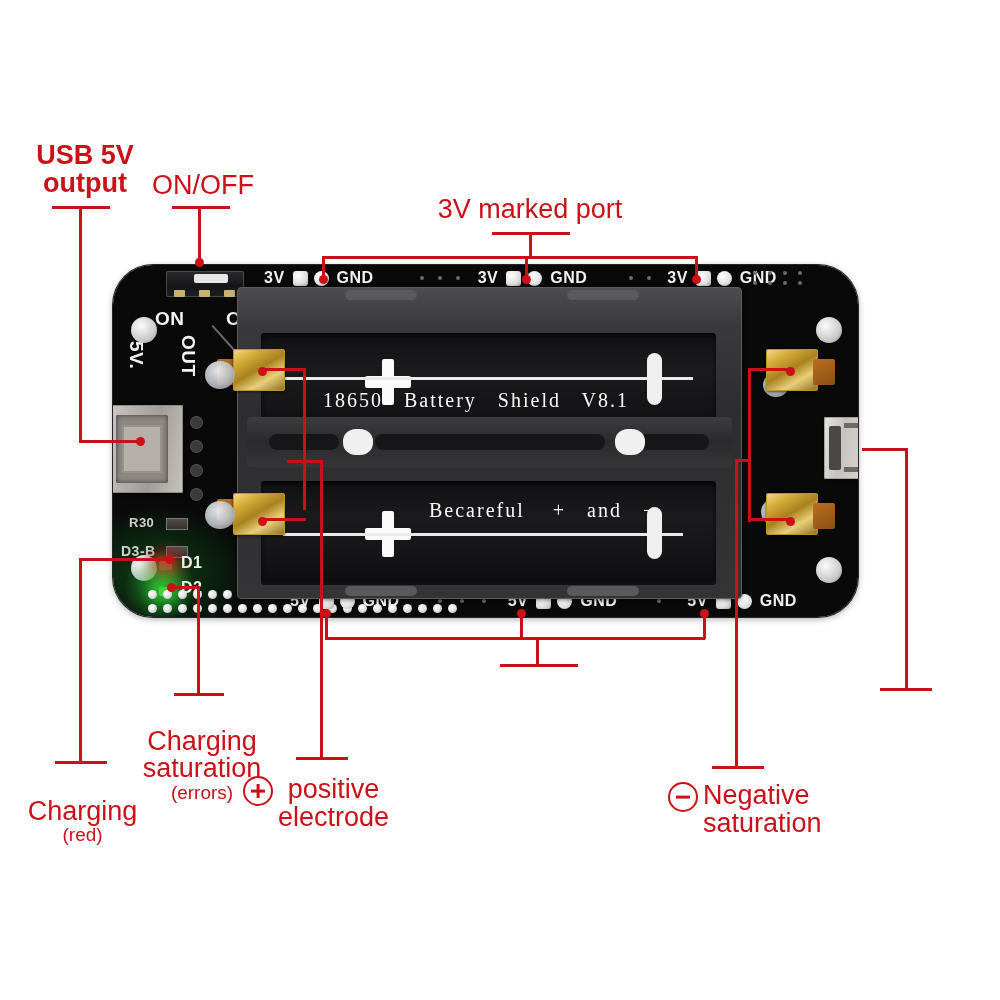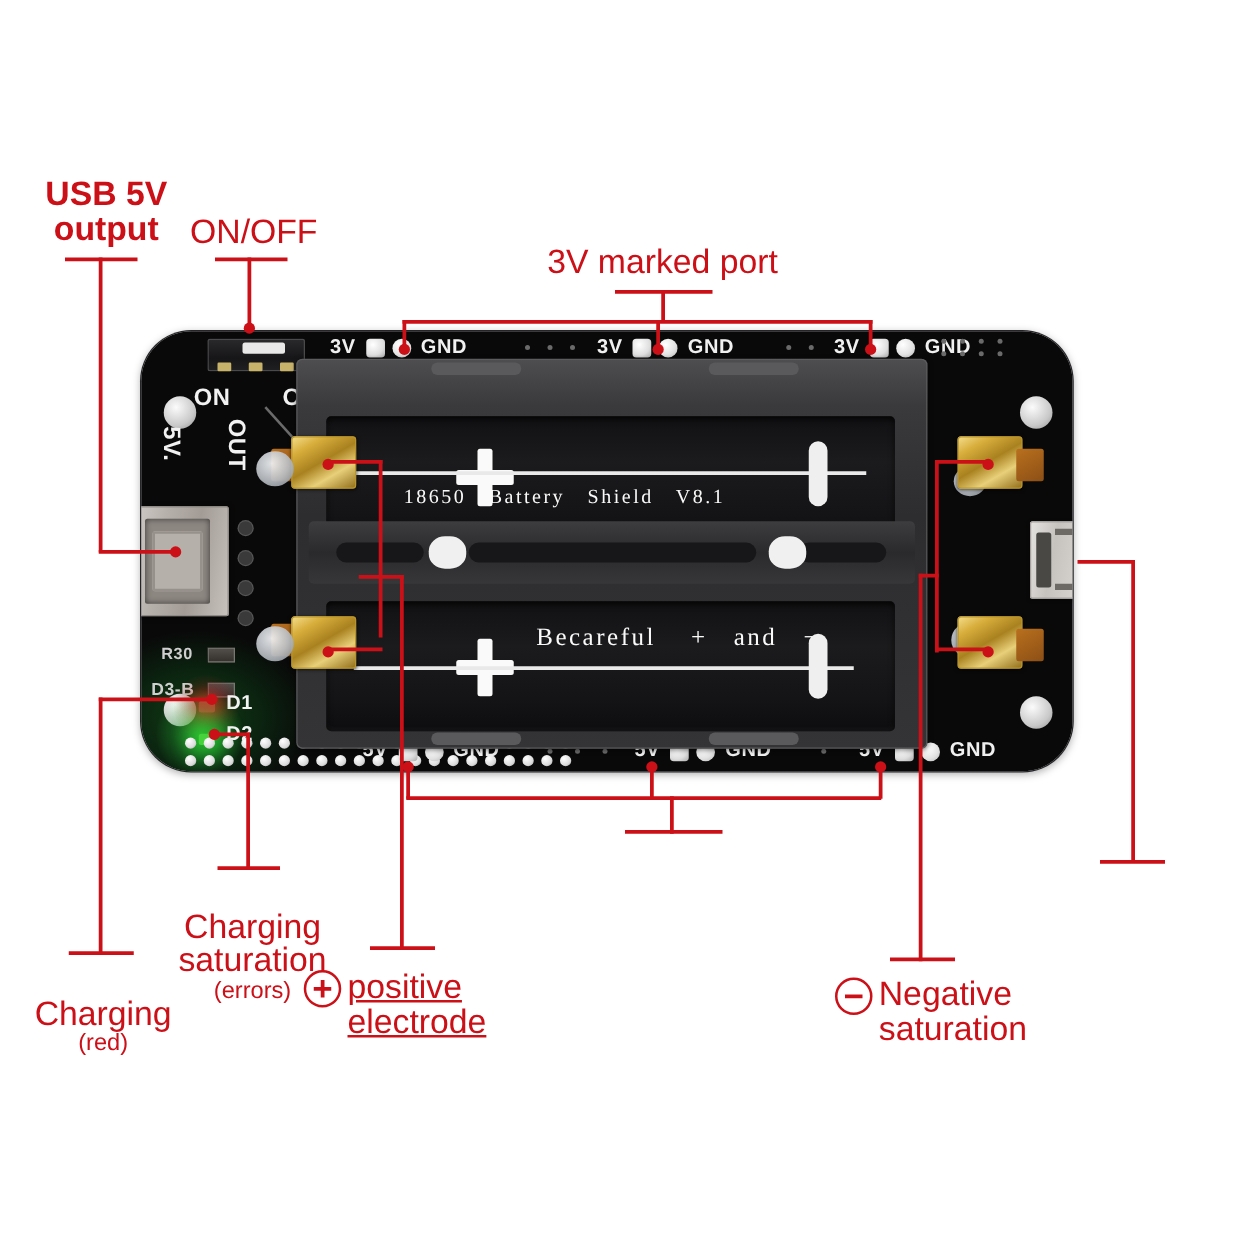--- a/index.html
+++ b/index.html
@@ -280,21 +280,21 @@
       <div class="lg" style="top:50px;"></div>
     </div>
     <div class="solder" style="left:648px;top:232px;"></div>
     <div class="solder" style="left:650px;top:108px;width:26px;height:24px;"></div>
 
     <div id="holder">
 
       <div class="bay" style="top:46px;">
         <div class="plus" style="left:104px;top:26px;"></div>
         <div class="trace" style="left:22px;top:44px;width:410px;"></div>
-        <div class="silk serif" style="left:62px;top:56px;font-size:16px;color:#fafafa;white-space:pre;">18650   Battery   Shield   V8.1</div>
+        <div class="silk serif" style="left:62px;top:56px;font-size:20px;color:#fafafa;white-space:pre;">18650   Battery   Shield   V8.1</div>
         <div class="pin" style="left:386px;top:20px;"></div>
       </div>
 
       <div class="mid-rail">
         <div class="rail-slot" style="left:22px;top:17px;width:70px;"></div>
         <div class="rail-slot" style="left:128px;top:17px;width:230px;"></div>
         <div class="rail-slot" style="left:392px;top:17px;width:70px;"></div>
         <div class="hole" style="left:96px;top:12px;"></div>
         <div class="hole" style="left:368px;top:12px;"></div>
       </div>
@@ -401,21 +401,21 @@
   </div>
 
   <div class="anno big" style="left:128px;top:700px;width:148px;">
     <span>Charging
 saturation</span>
     <span class="sub">(errors)</span>
   </div>
 
   <div class="anno big" style="left:243px;top:776px;width:220px;text-align:left;display:flex;align-items:flex-start;">
     <span class="sym"><i class="h"></i><i class="v"></i></span>
-    <span style="text-align:left;text-decoration:underline;">positive
+    <span style="text-align:center;">positive
 electrode</span>
   </div>
 
   <div class="anno big" style="left:668px;top:782px;width:230px;text-align:left;display:flex;align-items:flex-start;">
     <span class="sym"><i class="h"></i></span>
     <span style="text-align:left;">Negative
 saturation</span>
   </div>
 
 

